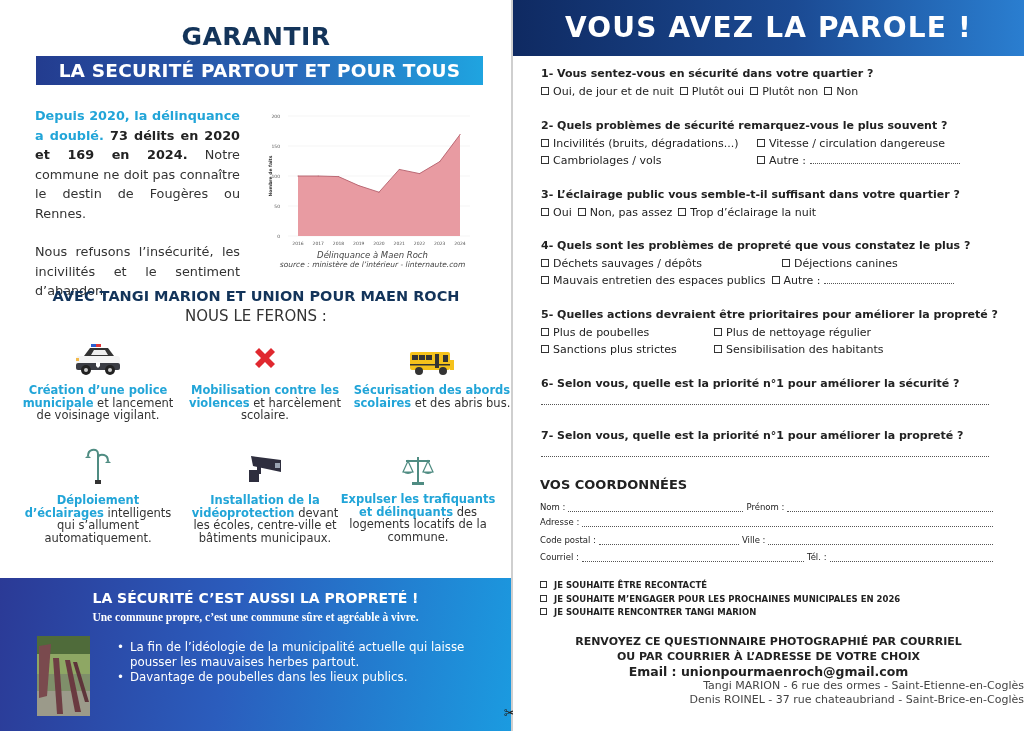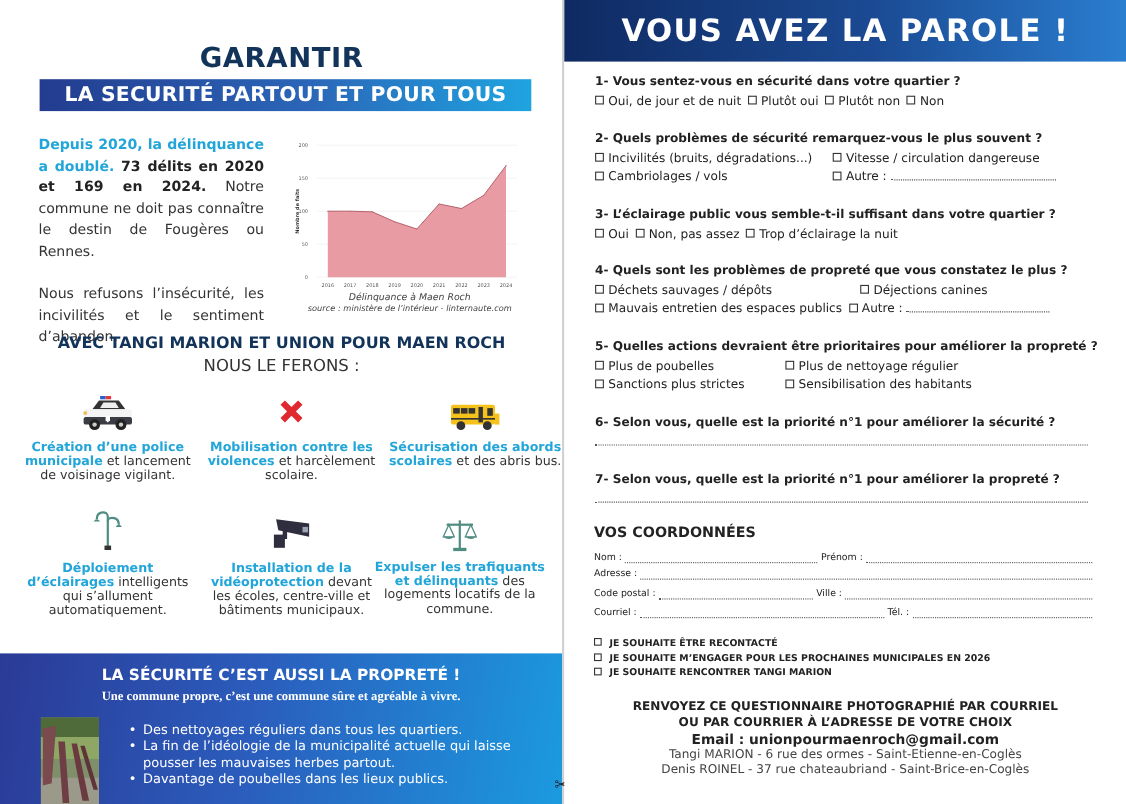--- a/index.html
+++ b/index.html
@@ -1,19 +1,19 @@
 <!DOCTYPE html>
 <html><head>
 <meta charset="utf-8">
 <style>
   * { box-sizing: border-box; margin: 0; padding: 0; }
   html, body { width: 1024px; height: 731px; overflow: hidden; background: #fff; }
   body { font-family: "DejaVu Sans", sans-serif; color: #222; position: relative; }
 
-  .left { position: absolute; left: 0; top: 16px; width: 512px; height: 633px; background: #fff; }
+  .left { position: absolute; left: 0; top: 0; width: 512px; height: 633px; background: #fff; }
   .right { position: absolute; left: 513px; top: 0; width: 511px; height: 731px; background: #fff; }
   .divider { position: absolute; left: 511px; top: 0; width: 2px; height: 731px; background: #cfcfcf; }
 
   
   .garantir { position: absolute; top: 22px; left: 0; width: 512px; text-align: center;
     font-weight: bold; font-size: 25px; color: #13345a; letter-spacing: 0.5px; }
   .banner { position: absolute; top: 56px; left: 36px; width: 447px; height: 29px;
     background: linear-gradient(90deg, #233c8f 0%, #2b66b8 55%, #1fa4e0 100%);
     color: #fff; font-weight: bold; font-size: 18.5px; text-align: center; line-height: 29px; letter-spacing: 0.2px; }
 
@@ -63,21 +63,21 @@
   .field-row { position: absolute; left: 27px; width: 456px; font-size: 8.5px; color: #222; display: flex; align-items: flex-end; }
   .field-row .lbl { white-space: nowrap; }
   .field-row .fill { flex: 1; border-bottom: 1px dotted #555; height: 8px; margin: 0 3px; }
 
   .opts2 { position: absolute; left: 27px; top: 579px; font-size: 8.5px; font-weight: bold; line-height: 13.5px; color: #222; }
   .opts2 .cb { width: 7px; height: 7px; margin-right: 7px; }
 
   .renvoyez { position: absolute; left: 0; top: 634px; width: 511px; text-align: center; color: #222; }
   .renvoyez .r1 { font-weight: bold; font-size: 11px; line-height: 15px; }
   .renvoyez .email { font-weight: bold; font-size: 12.5px; line-height: 15px; }
-  .renvoyez .addr { font-size: 11px; line-height: 14px; color: #444; }
+  .renvoyez .addr { font-size: 11px; line-height: 14px; color: #444; text-align: right; }
 </style>
 </head>
 <body>
 
 <div class="left">
   <div class="garantir">GARANTIR</div>
   <div class="banner">LA SECURITÉ PARTOUT ET POUR TOUS</div>
 
   <div class="intro">
     <p><span class="hl">Depuis 2020, la délinquance a doublé.</span><span class="b"> 73 délits en 2020 et 169 en 2024.</span><span> Notre commune ne doit pas connaître le destin de Fougères ou Rennes.</span></p>
@@ -209,21 +209,20 @@
       <rect width="53" height="80" fill="#7f8f6a"></rect>
       <rect y="0" width="53" height="18" fill="#4f6b3a"></rect>
       <rect y="18" width="53" height="20" fill="#8ea764"></rect>
       <rect y="55" width="53" height="25" fill="#9b9a8a"></rect>
       <path d="M2 10 L14 8 L10 60 L2 62 Z" fill="#7a4a4e"></path>
       <path d="M16 22 L22 22 L26 78 L20 78 Z" fill="#6e3e44"></path>
       <path d="M28 24 L33 24 L44 76 L38 76 Z" fill="#6a3a40"></path>
       <path d="M36 26 L40 26 L52 66 L48 66 Z" fill="#5e343a"></path>
     </svg>
     <ul class="bullets">
-      <li>Des nettoyages réguliers dans tous les quartiers.</li>
       <li>La fin de l’idéologie de la municipalité actuelle qui laisse pousser les mauvaises herbes partout.</li>
       <li>Davantage de poubelles dans les lieux publics.</li>
     </ul>
   </div>
 </div>
 
 <div class="divider"></div>
 <div class="scissors">✂</div>
 
 <div class="right">

